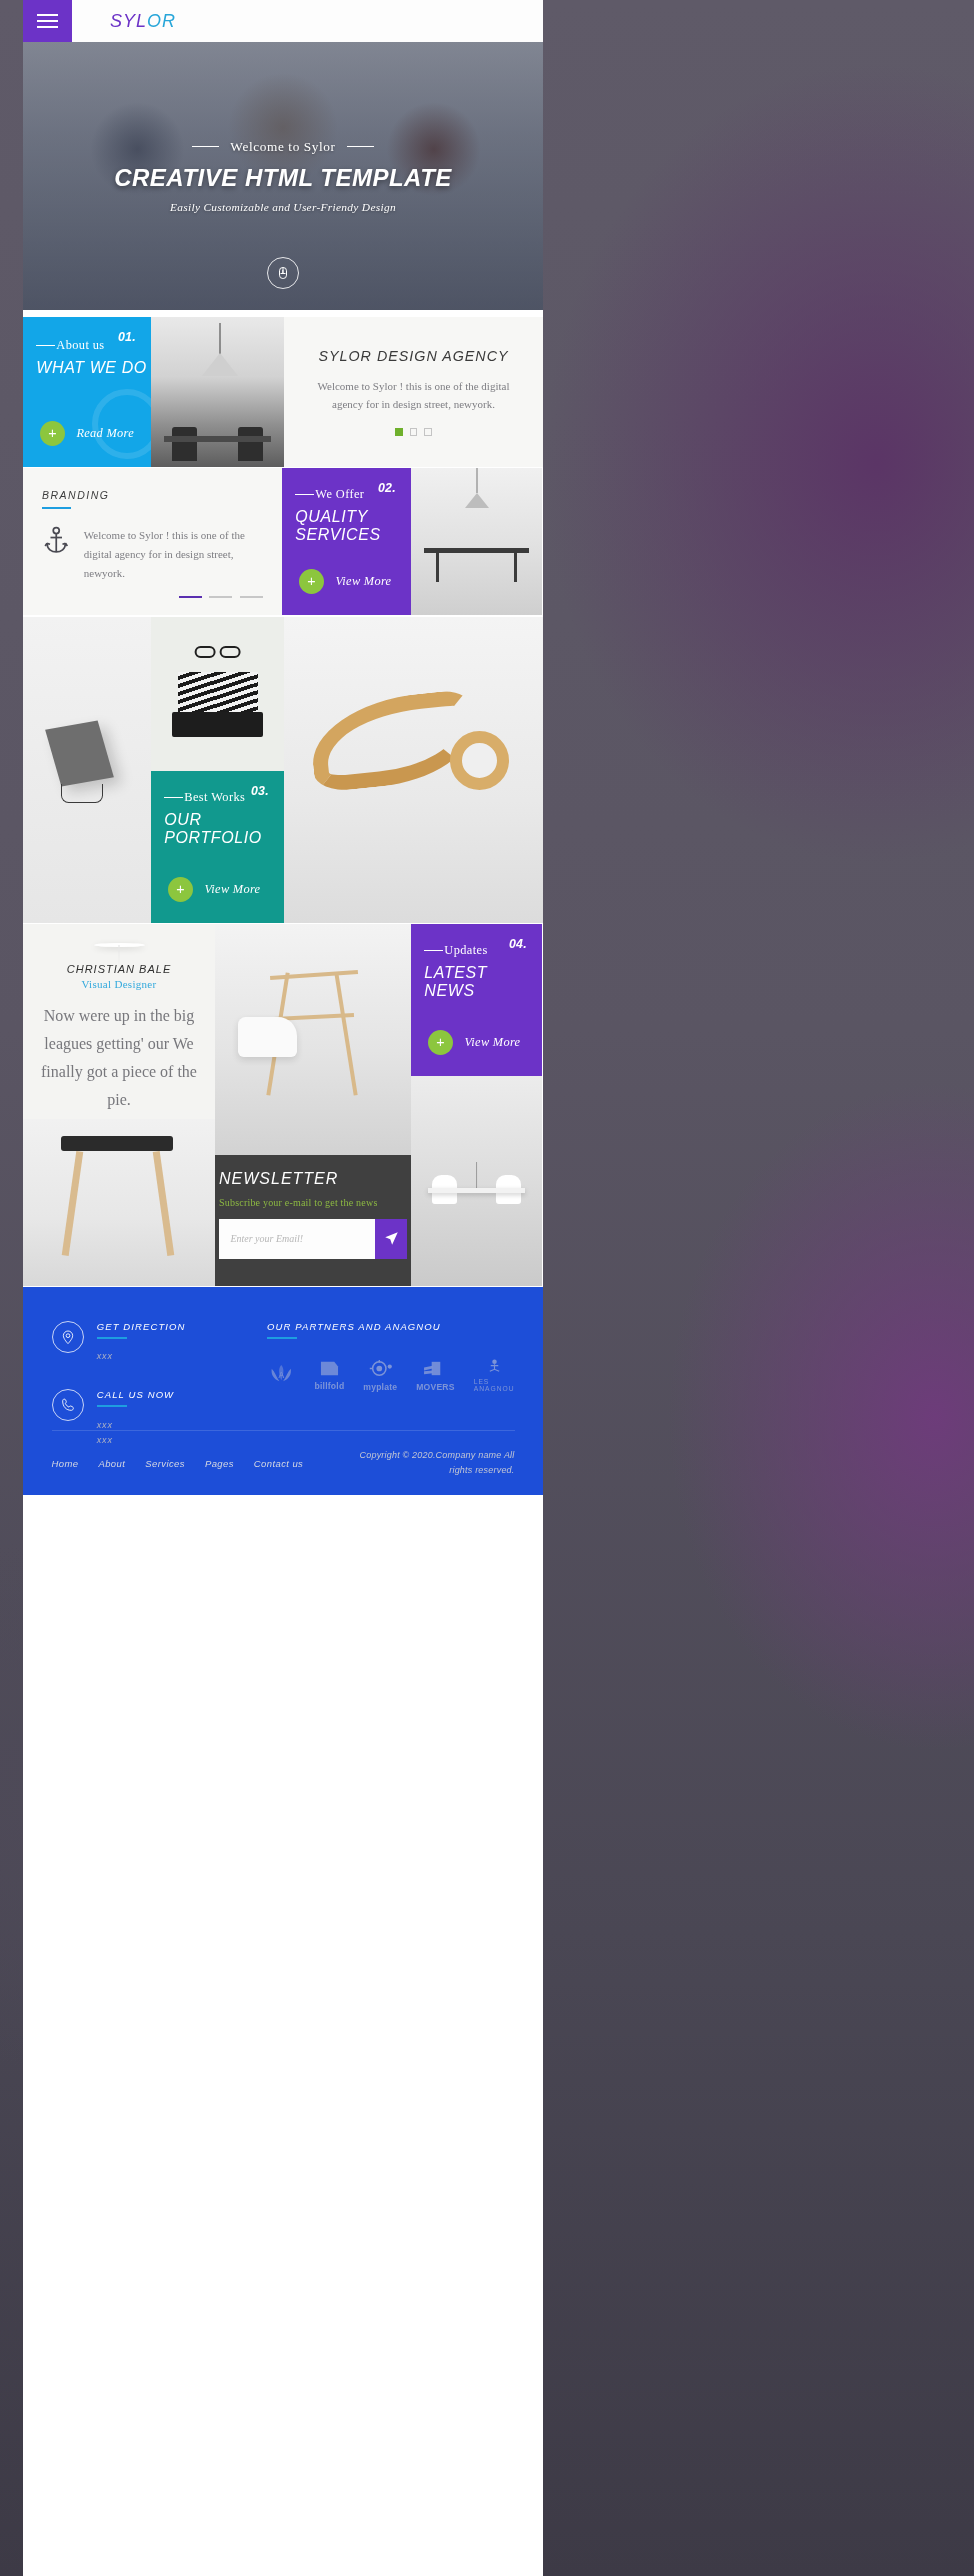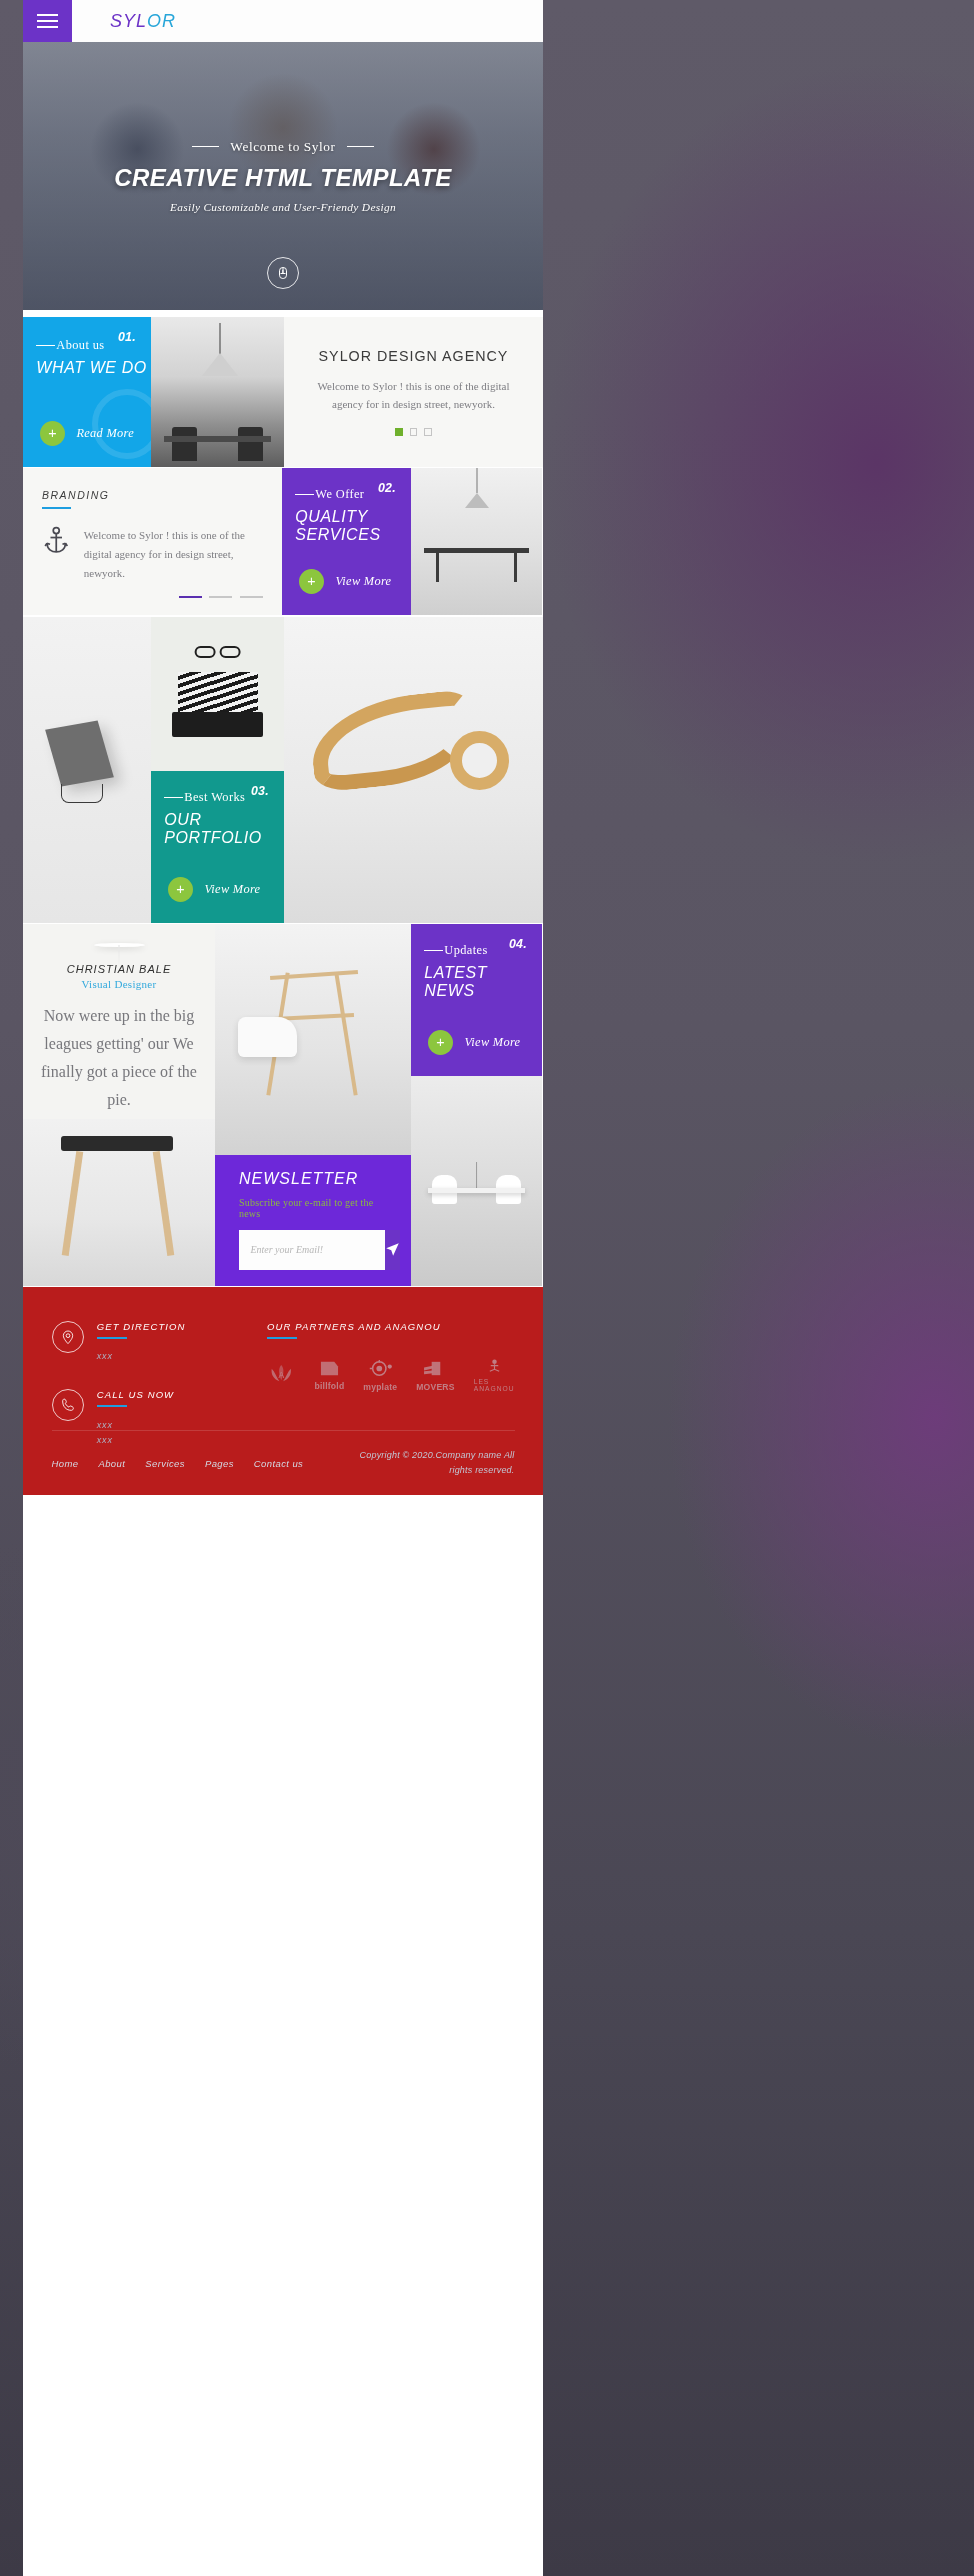--- a/index.html
+++ b/index.html
@@ -176,21 +176,21 @@
   .about-img .chair1,.about-img .chair2{
     position:absolute; bottom:5.7px; width:25px; height:34px; background:#2e2e2e; border-radius:2.9px 2.9px 0 0;
   }
   .about-img .chair1{left:21px;} .about-img .chair2{right:21px;}
   .about-txt {
     left: 261px; top: 317px; width: 259px; height: 150px;
     background: #f7f7f5;
     display: flex; flex-direction: column; align-items: center; justify-content: center;
   }
   .agency-title {
-    font-size: 14.3px; color: #3a3a3a;
+    font-size: 14.3px; font-style: italic; color: #3a3a3a;
     letter-spacing: 1px;
   }
   .agency-desc {
     margin-top: 13.3px; width: 205px; text-align: center;
     font-family: "Liberation Serif", serif;
     font-size: 11px; line-height: 1.65; color: #7e7e83;
   }
   .dots { margin-top: 15px; display: flex; gap: 6.7px; }
   .dots i { width: 7.6px; height: 7.6px; display: block; border: 1px solid #c4c4c4; }
   .dots i.on { background: #6fb02c; border-color: #6fb02c; }
@@ -344,22 +344,22 @@
 
   
   .chair-img {
     left: 0; top: 1119px; width: 192px; height: 167px;
     background: linear-gradient(180deg,#f1f1f1 0%,#e7e7e7 60%,#d8d8d8 100%);
   }
   .chair-img .seat{position:absolute;left:38px;top:17px;width:112px;height:15px;background:#2b2b2b;border-radius:2.9px;}
   .chair-img .lg{position:absolute;top:32px;width:6.7px;height:105px;background:#d9bb8f;}
   .newsletter {
     left: 192px; top: 1155px; width: 196px; height: 131px;
-    background: #6d28d9;
-    padding: 15px 24px;
+    background: #404040;
+    padding: 15px 4px;
   }
   .nl-title {
     font-size: 16px; font-style: italic; color: #fff; letter-spacing: 1px;
   }
   .nl-sub {
     margin-top: 8.6px; font-family: "Liberation Serif", serif;
     font-size: 10px; color: #8cb842; letter-spacing: 0.2px;
   }
   .nl-form { margin-top: 11.4px; display: flex; height: 40px; }
   .nl-form input {
@@ -370,21 +370,21 @@
   .nl-form input::placeholder { color: #b7b7b7; font-style: italic; }
   .nl-form button {
     width: 32px; border: none; background: #6c33c7; cursor: pointer;
     display: flex; align-items: center; justify-content: center;
   }
   .nl-form button svg { width: 15px; height: 15px; fill: #fff; }
 
   
   .footer {
     left: 0; top: 1287px; width: 520px; height: 208px;
-    background: #b91c1c;
+    background: #1d4ed8;
     position: absolute;
   }
   .f-cols { display: flex; padding: 34px 28.5px 0 28.5px; gap: 34px; }
   .f-left { width: 190px; }
   .f-contact { display: flex; align-items: flex-start; gap: 13.3px; margin-bottom: 25px; }
   .f-circ {
     width: 32px; height: 32px; border-radius: 50%;
     border: 1px solid rgba(255,255,255,.75);
     display: flex; align-items: center; justify-content: center; flex: 0 0 auto;
   }

